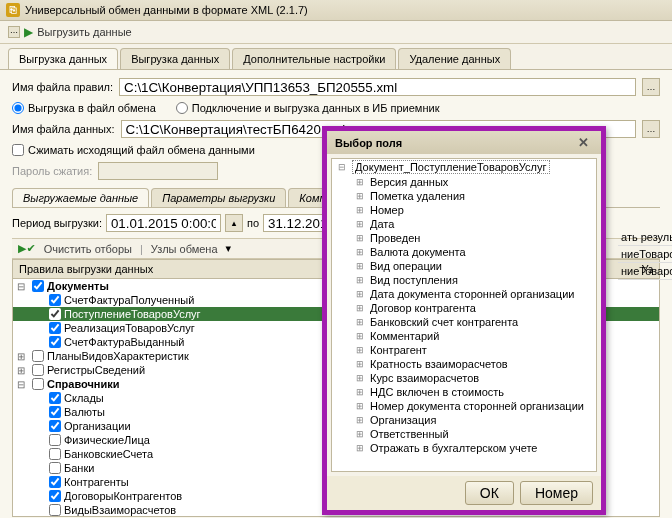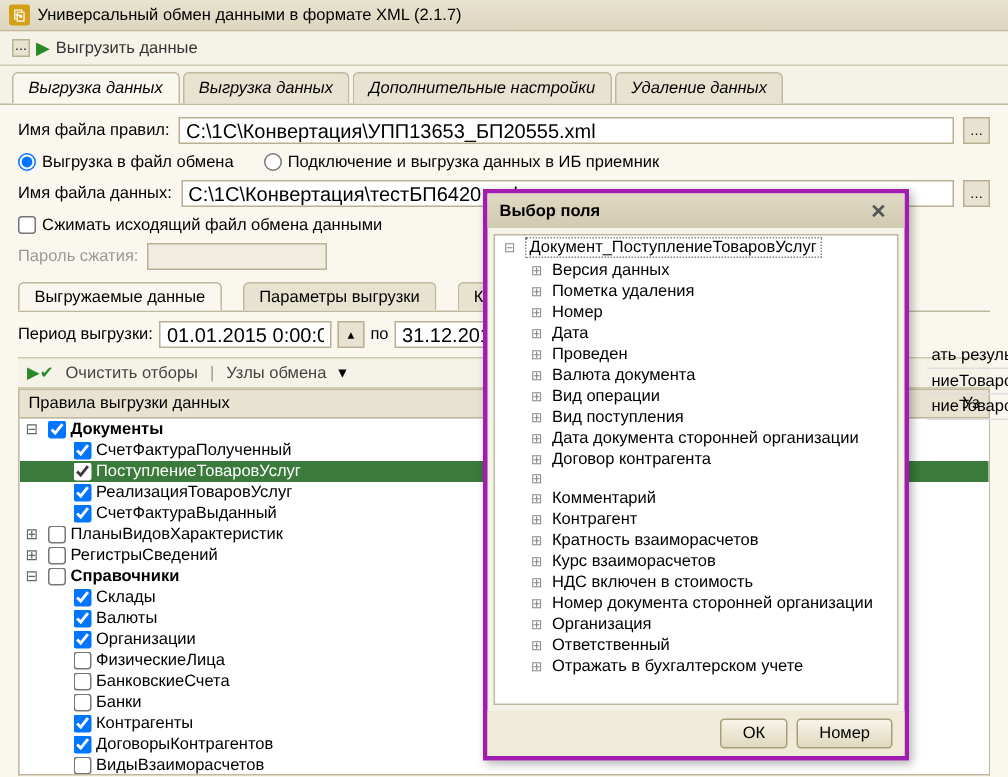--- a/index.html
+++ b/index.html
@@ -3,58 +3,58 @@
 <meta charset="utf-8">
 <style>
 * { box-sizing: border-box; margin: 0; padding: 0; }
 body { font-family: Arial, sans-serif; font-size: 11px; background: #f5f2e8; width: 672px; height: 518px; overflow: hidden; position: relative; }
 .titlebar { background: linear-gradient(#e8e3d0, #ddd6bf); padding: 3px 6px; border-bottom: 1px solid #c0b89e; display: flex; align-items: center; gap: 5px; }
 .titlebar-icon { width: 14px; height: 14px; background: #d4a017; border-radius: 2px; display: inline-flex; align-items: center; justify-content: center; color: #fff; font-size: 9px; font-weight: bold; }
 .toolbar { background: #f5f2e8; padding: 4px 8px; border-bottom: 1px solid #d0c8ae; display: flex; align-items: center; gap: 4px; }
 .play-icon { color: #2a8a2a; font-size: 12px; }
 .toolbar-btn { font-weight: normal; color: #333; }
 .tabs { display: flex; padding: 4px 8px 0 8px; gap: 0; }
-.tab { padding: 4px 10px; background: #e8e3d0; border: 1px solid #c0b89e; border-bottom: none; border-radius: 4px 4px 0 0; cursor: pointer; margin-right: 2px; font-style: italic; }
+.tab { padding: 4px 10px; background: #e8e3d0; border: 1px solid #c0b89e; border-bottom: none; border-radius: 4px 4px 0 0; cursor: pointer; margin-right: 2px; }
 .tab.active { background: #f9f7ee; position: relative; z-index: 2; }
 .tab-content { padding: 8px 12px; background: #f9f7ee; border-top: 1px solid #c0b89e; }
 .row { display: flex; align-items: center; gap: 6px; margin-bottom: 6px; }
 .label { white-space: nowrap; }
 .input { flex: 1; background: #fff; border: 1px solid #b8b090; padding: 2px 4px; height: 18px; }
 .input-btn { width: 18px; height: 18px; background: #e8e3d0; border: 1px solid #b8b090; cursor: pointer; display: flex; align-items: center; justify-content: center; font-size: 9px; }
 .radio-row { display: flex; gap: 20px; margin: 4px 0 6px 0; }
 .radio-item { display: flex; align-items: center; gap: 4px; }
 input[type="radio"], input[type="checkbox"] { width: 12px; height: 12px; }
 .subtabs { display: flex; margin-top: 8px; }
-.subtab { padding: 3px 10px; background: #e8e3d0; border: 1px solid #c0b89e; border-bottom: none; border-radius: 4px 4px 0 0; margin-right: 14px; cursor: pointer; }
+.subtab { padding: 3px 10px; background: #e8e3d0; border: 1px solid #c0b89e; border-bottom: none; border-radius: 4px 4px 0 0; margin-right: 2px; cursor: pointer; font-style: italic; }
 .subtab.active { background: #f9f7ee; }
 .period-row { display: flex; align-items: center; gap: 4px; padding: 6px 0; border-top: 1px solid #c0b89e; }
 .date-input { width: 115px; background: #fff; border: 1px solid #b8b090; padding: 2px 4px; height: 18px; }
 .filter-bar { background: #f5f2e8; padding: 3px 6px; display: flex; align-items: center; gap: 8px; border-top: 1px solid #d0c8ae; border-bottom: 1px solid #d0c8ae; }
 .filter-link { color: #444; cursor: pointer; }
 .filter-sep { color: #999; }
 .tree-header { background: #e8e3d0; padding: 3px 6px; border: 1px solid #c0b89e; display: flex; }
 .tree-header-col1 { flex: 1; }
 .tree { border: 1px solid #c0b89e; border-top: none; background: #fff; height: 238px; overflow-y: auto; }
 .tree-row { display: flex; align-items: center; padding: 1px 4px; gap: 3px; }
 .tree-indent { width: 14px; display: inline-block; }
 .tree-toggle { width: 12px; font-size: 10px; color: #666; cursor: pointer; }
 .tree-row.selected { background: #3a7a3a; color: #fff; }
 .tree-row.selected input { accent-color: #fff; }
 .bold { font-weight: bold; }
 .results { position: absolute; right: 0; top: 229px; width: 54px; font-size: 11px; }
 .results-row { padding: 2px 3px; white-space: nowrap; overflow: hidden; border-bottom: 1px solid #ddd; }
-.modal { position: absolute; left: 322px; top: 126px; width: 284px; background: #f5f2e8; border: 3px solid #a21caf; box-shadow: 2px 2px 6px rgba(0,0,0,0.3); }
+.modal { position: absolute; left: 322px; top: 126px; width: 284px; background: #f5f2e8; border: 5px solid #a21caf; box-shadow: 2px 2px 6px rgba(0,0,0,0.3); }
 .modal-title { background: linear-gradient(#e0dac4, #d2cab0); padding: 4px 8px; display: flex; align-items: center; justify-content: space-between; font-weight: bold; }
 .modal-close { cursor: pointer; padding: 0 4px; font-size: 13px; color: #555; }
 .modal-body { background: #fff; margin: 4px; border: 1px solid #c0b89e; height: 314px; overflow-y: auto; }
 .modal-row { display: flex; align-items: center; padding: 1px 6px; gap: 4px; }
 .modal-toggle { width: 10px; font-size: 9px; color: #888; cursor: pointer; }
 .modal-root { border: 1px dotted #888; padding: 0 2px; }
 .modal-footer { padding: 5px 8px; display: flex; justify-content: flex-end; gap: 6px; background: #f0ebd8; }
-.btn { padding: 3px 14px; background: linear-gradient(#f8f5e8, #e0d9c0); border: 1px solid #a89d7a; border-radius: 3px; cursor: pointer; font-size: 11px; }
+.btn { padding: 3px 14px; background: linear-gradient(#f8f5e8, #e0d9c0); border: 1px solid #a89d7a; border-radius: 3px; cursor: pointer; font-size: 14px; }
 .green-check { color: #2a8a2a; font-size: 11px; }
 .x-icon { width: 12px; height: 12px; background: #e8e3d0; border: 1px solid #b8b090; display: inline-flex; align-items: center; justify-content: center; font-size: 8px; cursor: pointer; }
 </style>
 </head>
 <body>
 
 <div class="titlebar">
   <span class="titlebar-icon">⎘</span>
   <span>Универсальный обмен данными в формате XML (2.1.7)</span>
 </div>
@@ -296,20 +296,21 @@
         <span>Дата документа сторонней организации</span>
       </div>
       <div class="modal-row">
         <span class="tree-indent"></span>
         <span class="modal-toggle">⊞</span>
         <span>Договор контрагента</span>
       </div>
       <div class="modal-row">
         <span class="tree-indent"></span>
         <span class="modal-toggle">⊞</span>
+        <span>Банковский счет контрагента</span>
       </div>
       <div class="modal-row">
         <span class="tree-indent"></span>
         <span class="modal-toggle">⊞</span>
         <span>Комментарий</span>
       </div>
       <div class="modal-row">
         <span class="tree-indent"></span>
         <span class="modal-toggle">⊞</span>
         <span>Контрагент</span>

